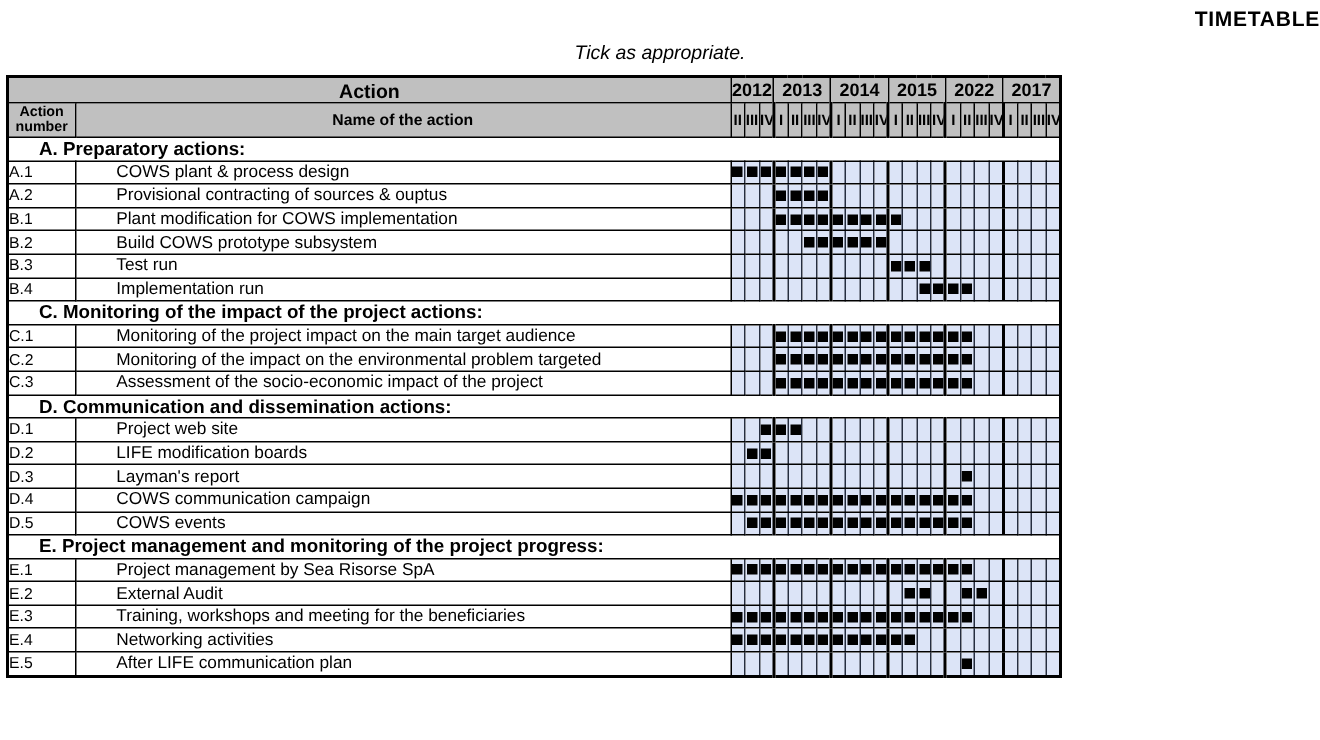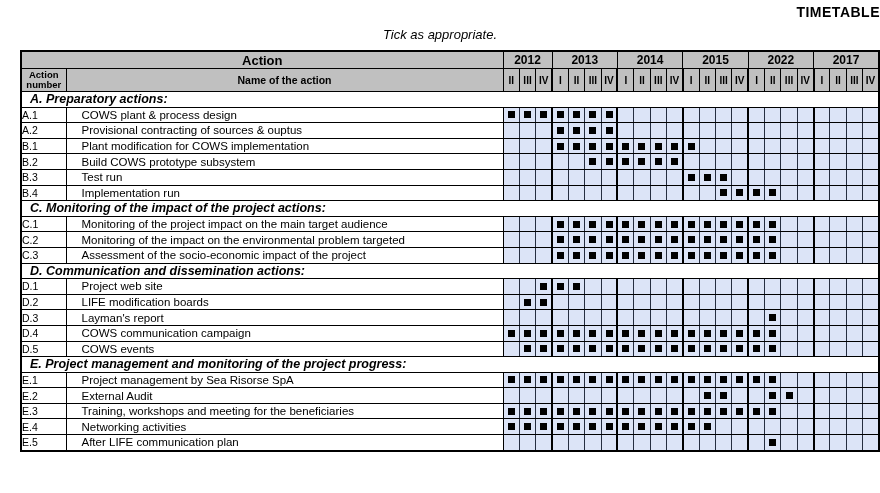--- a/index.html
+++ b/index.html
@@ -5,33 +5,33 @@
   html,body{margin:0;padding:0;}
   body{
     width:880px;height:493px;background:#ffffff;color:#000;
     font-family:"Liberation Sans", sans-serif;
     -webkit-font-smoothing:antialiased;overflow:hidden;
   }
   .title{ text-align:right; padding-top:4px; font-size:14px; font-weight:bold; letter-spacing:.5px;}
   .subtitle{ text-align:center; margin-top:7px; font-size:13px; font-style:italic;}
   table.tt{
     border-collapse:collapse; table-layout:fixed;
-    width:860px; margin:8px 0 0 20px;
+    width:704px; margin:8px 0 0 4px;
     border:2px solid #000;
   }
   .tt th,.tt td{ padding:0; border:1px solid #000; overflow:hidden; white-space:nowrap; vertical-align:middle;}
   .tt thead th{ background:#c0c0c0; font-weight:bold; text-align:center;}
   th.action-hd{ font-size:13px; height:16px;}
   th.year-hd{ font-size:12px;}
   th.actnum-hd{ font-size:9.5px; line-height:10px; white-space:normal; height:22px;}
   th.name-hd{ font-size:10.5px;}
   th.q-hd{ font-size:10px;}
-  td.section-cell{ background:#fff; font-weight:bold; font-size:12.5px; padding-left:8px; height:14.6px;font-style:italic;}
+  td.section-cell{ background:#fff; font-weight:bold; font-size:12.5px; padding-left:20px; height:14.6px;}
   td.num-cell{ background:#fff; text-align:left; font-size:10.5px; height:14.6px;}
-  td.name-cell{ background:#fff; font-size:11.5px; padding-left:15px;}
+  td.name-cell{ background:#fff; font-size:11.5px; padding-left:27px;}
   td.q-cell{
     background:#dce4f7;
     border-left:1px solid #252d40; border-right:1px solid #252d40;
     border-top:1px solid #000; border-bottom:1px solid #000;
   }
   td.q-cell.year-start, th.q-hd.year-start{ border-left:2px solid #000;}
   .mark{ width:7px; height:7px; background:#000; margin:0 auto;}
 </style>
 </head>
 <body>

